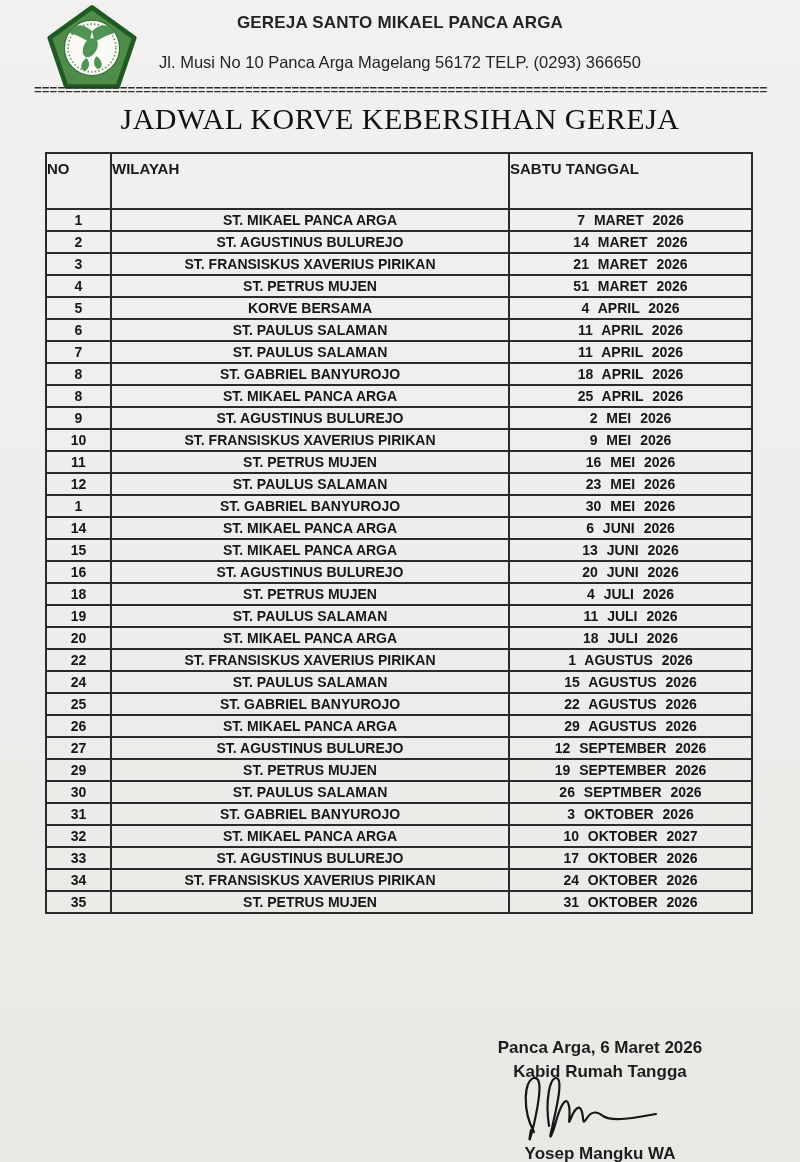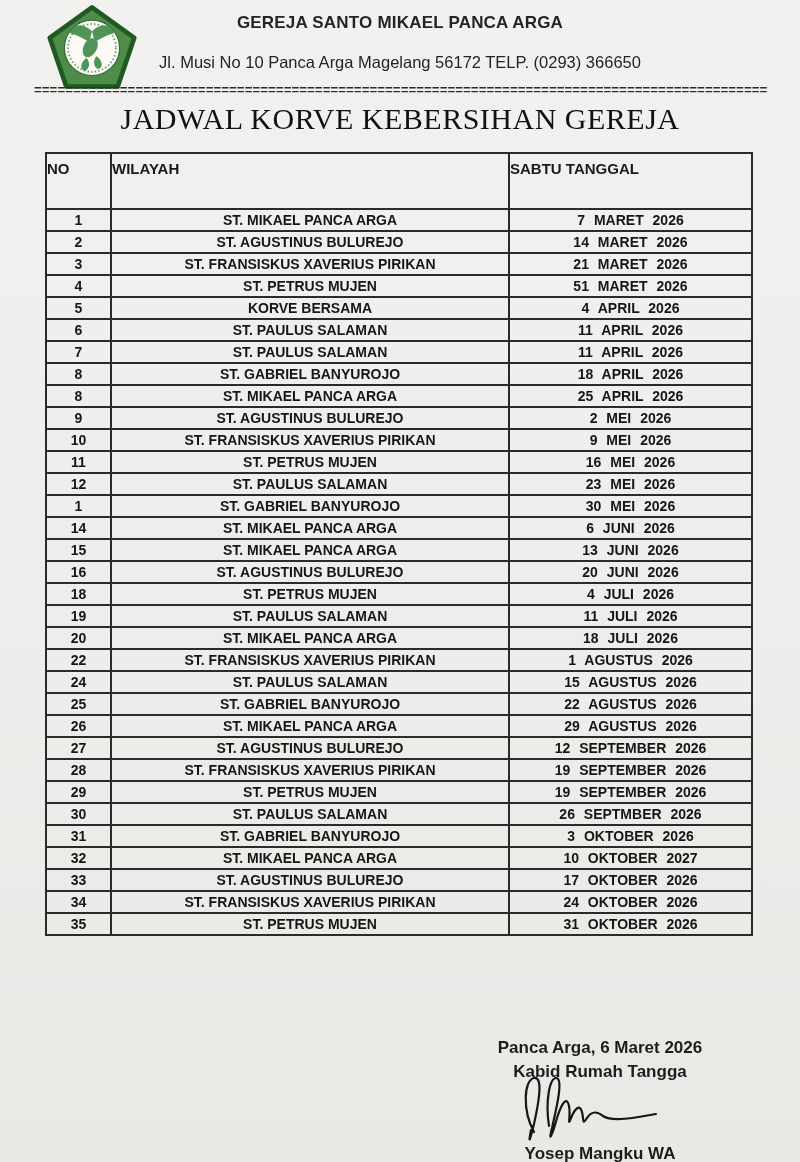--- a/index.html
+++ b/index.html
@@ -199,25 +199,20 @@
             <td class="col-no">26</td>
             <td class="col-wilayah">ST. MIKAEL PANCA ARGA</td>
             <td class="col-tanggal">29 AGUSTUS 2026</td>
           </tr>
           <tr>
             <td class="col-no">27</td>
             <td class="col-wilayah">ST. AGUSTINUS BULUREJO</td>
             <td class="col-tanggal">12 SEPTEMBER 2026</td>
           </tr>
           <tr>
-            <td class="col-no">28</td>
-            <td class="col-wilayah">ST. FRANSISKUS XAVERIUS PIRIKAN</td>
-            <td class="col-tanggal">19 SEPTEMBER 2026</td>
-          </tr>
-          <tr>
             <td class="col-no">29</td>
             <td class="col-wilayah">ST. PETRUS MUJEN</td>
             <td class="col-tanggal">19 SEPTEMBER 2026</td>
           </tr>
           <tr>
             <td class="col-no">30</td>
             <td class="col-wilayah">ST. PAULUS SALAMAN</td>
             <td class="col-tanggal">26 SEPTMBER 2026</td>
           </tr>
           <tr>

